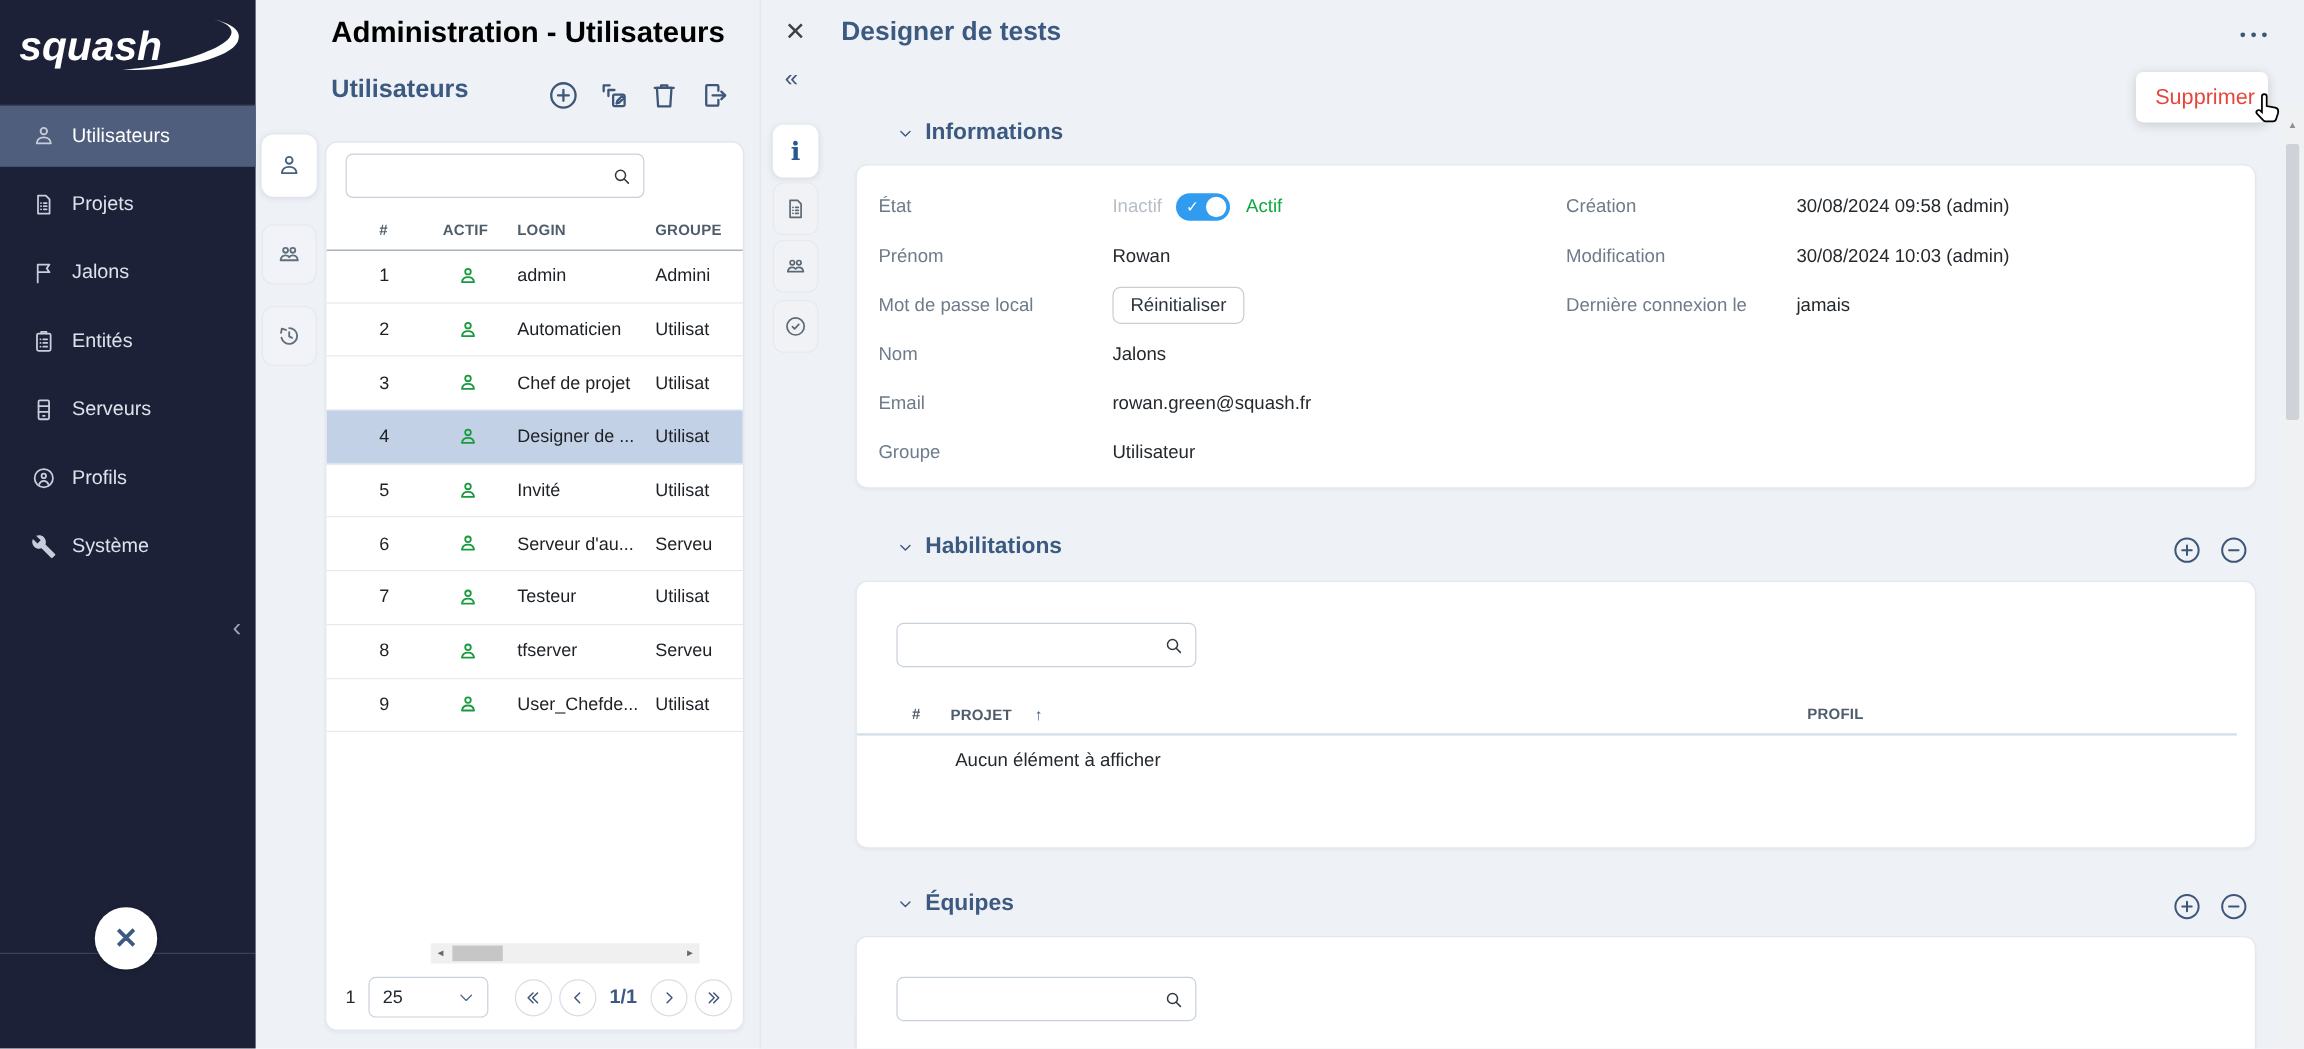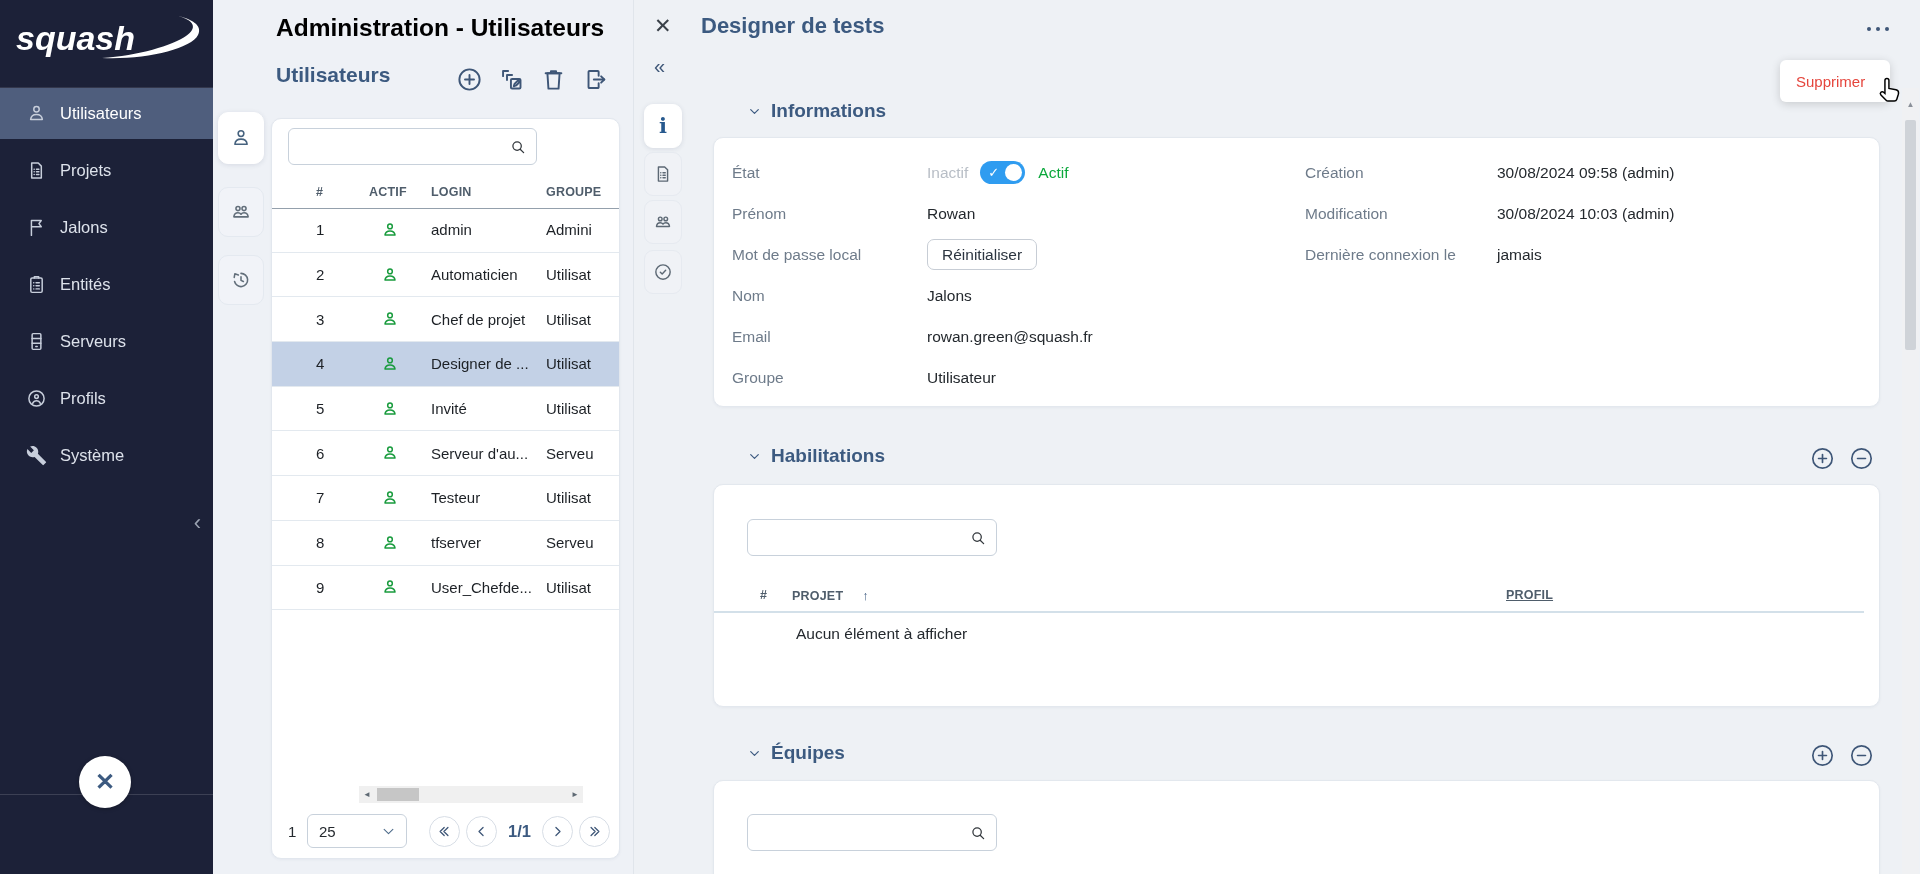--- a/index.html
+++ b/index.html
@@ -94,27 +94,27 @@
   .toggle .knob{position:absolute;right:3px;top:3px;width:17px;height:17px;border-radius:50%;background:#fff;}
   .toggle .chk{position:absolute;left:8px;top:3px;color:#fff;font-size:13px;line-height:17px;}
   .green{color:#0ca83c;}
   .btn-outline{height:31px;padding:0 14px;border:1px solid #c7cdd5;border-radius:7px;background:#fff;font:15.5px "Liberation Sans",sans-serif;color:#2c3540;cursor:pointer;}
 
   .hab-card{top:484px;height:221px;}
   .sub-thead{position:absolute;top:96px;left:0;right:0;height:30px;font-size:12.5px;font-weight:bold;color:#4f5d6b;letter-spacing:.2px;}
   .sub-thead .h-num{position:absolute;left:46px;top:7px;}
   .sub-thead .h-projet{position:absolute;left:78px;top:7px;display:flex;gap:19px;align-items:center;}
   .sort-arrow{color:#3c5a80;font-size:13px;font-weight:bold;}
-  .sub-thead .h-profil{position:absolute;left:792px;top:7px;text-decoration:underline;}
+  .sub-thead .h-profil{position:absolute;left:792px;top:7px;}
   .sub-underline{position:absolute;left:0;top:126px;width:1150px;border-bottom:2px solid #d3e0e9;}
   .empty-text{position:absolute;left:82px;top:140px;font-size:15.5px;color:#24292e;}
 
   .eq-card{top:780px;height:140px;}
 
-  .menu-pop{position:absolute;left:1146px;top:60px;width:110px;height:42px;background:#fff;border-radius:6px;box-shadow:0 2px 10px rgba(0,0,0,.16);display:flex;align-items:center;padding-left:16px;box-sizing:border-box;font-size:15px;color:#e5453c;cursor:pointer;}
+  .menu-pop{position:absolute;left:1146px;top:60px;width:110px;height:42px;background:#fff;border-radius:6px;box-shadow:0 2px 10px rgba(0,0,0,.16);display:flex;align-items:center;padding-left:16px;box-sizing:border-box;font-size:18px;color:#e5453c;cursor:pointer;}
   .cursor{position:absolute;left:1240px;top:74px;width:32px;height:32px;pointer-events:none;}
 
   
   .vscroll{position:absolute;left:1902px;top:88px;width:17px;height:786px;background:#f0f1f3;}
   .vs-up{position:absolute;left:0;top:12px;width:17px;text-align:center;font-size:8px;color:#8a9099;cursor:pointer;}
   .vs-thumb{position:absolute;left:3px;top:32px;width:11px;height:230px;background:#cfd3d8;border-radius:2px;cursor:pointer;}
 </style>
 </head>
 <body>
 

